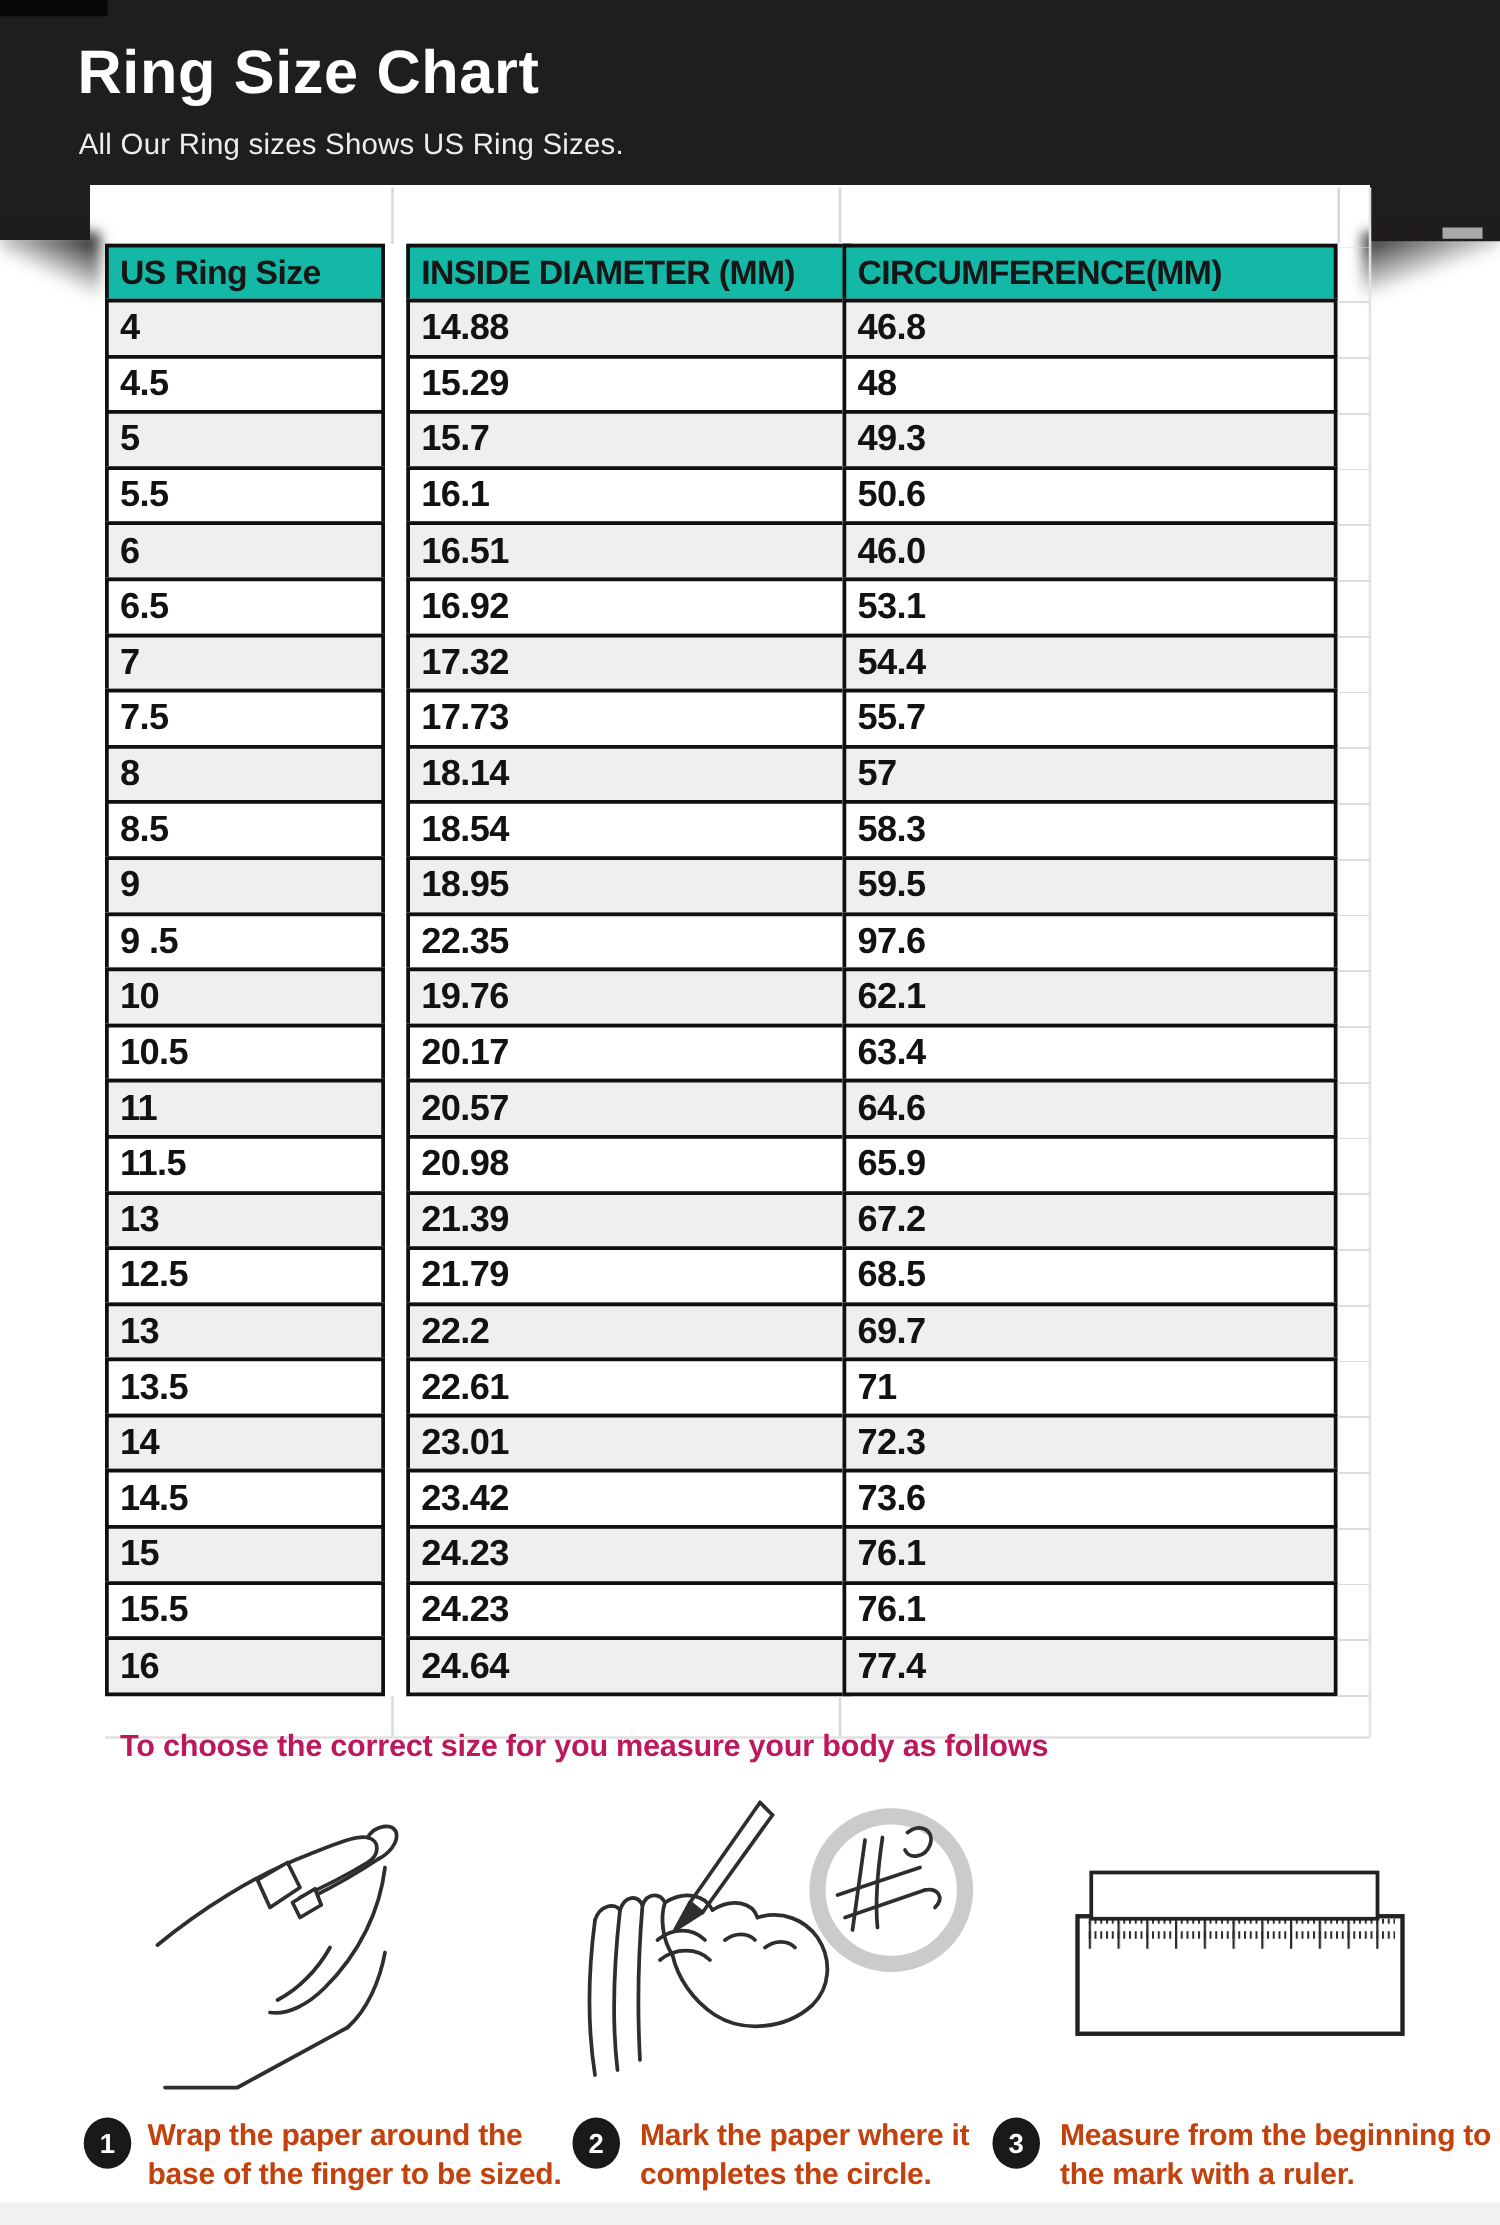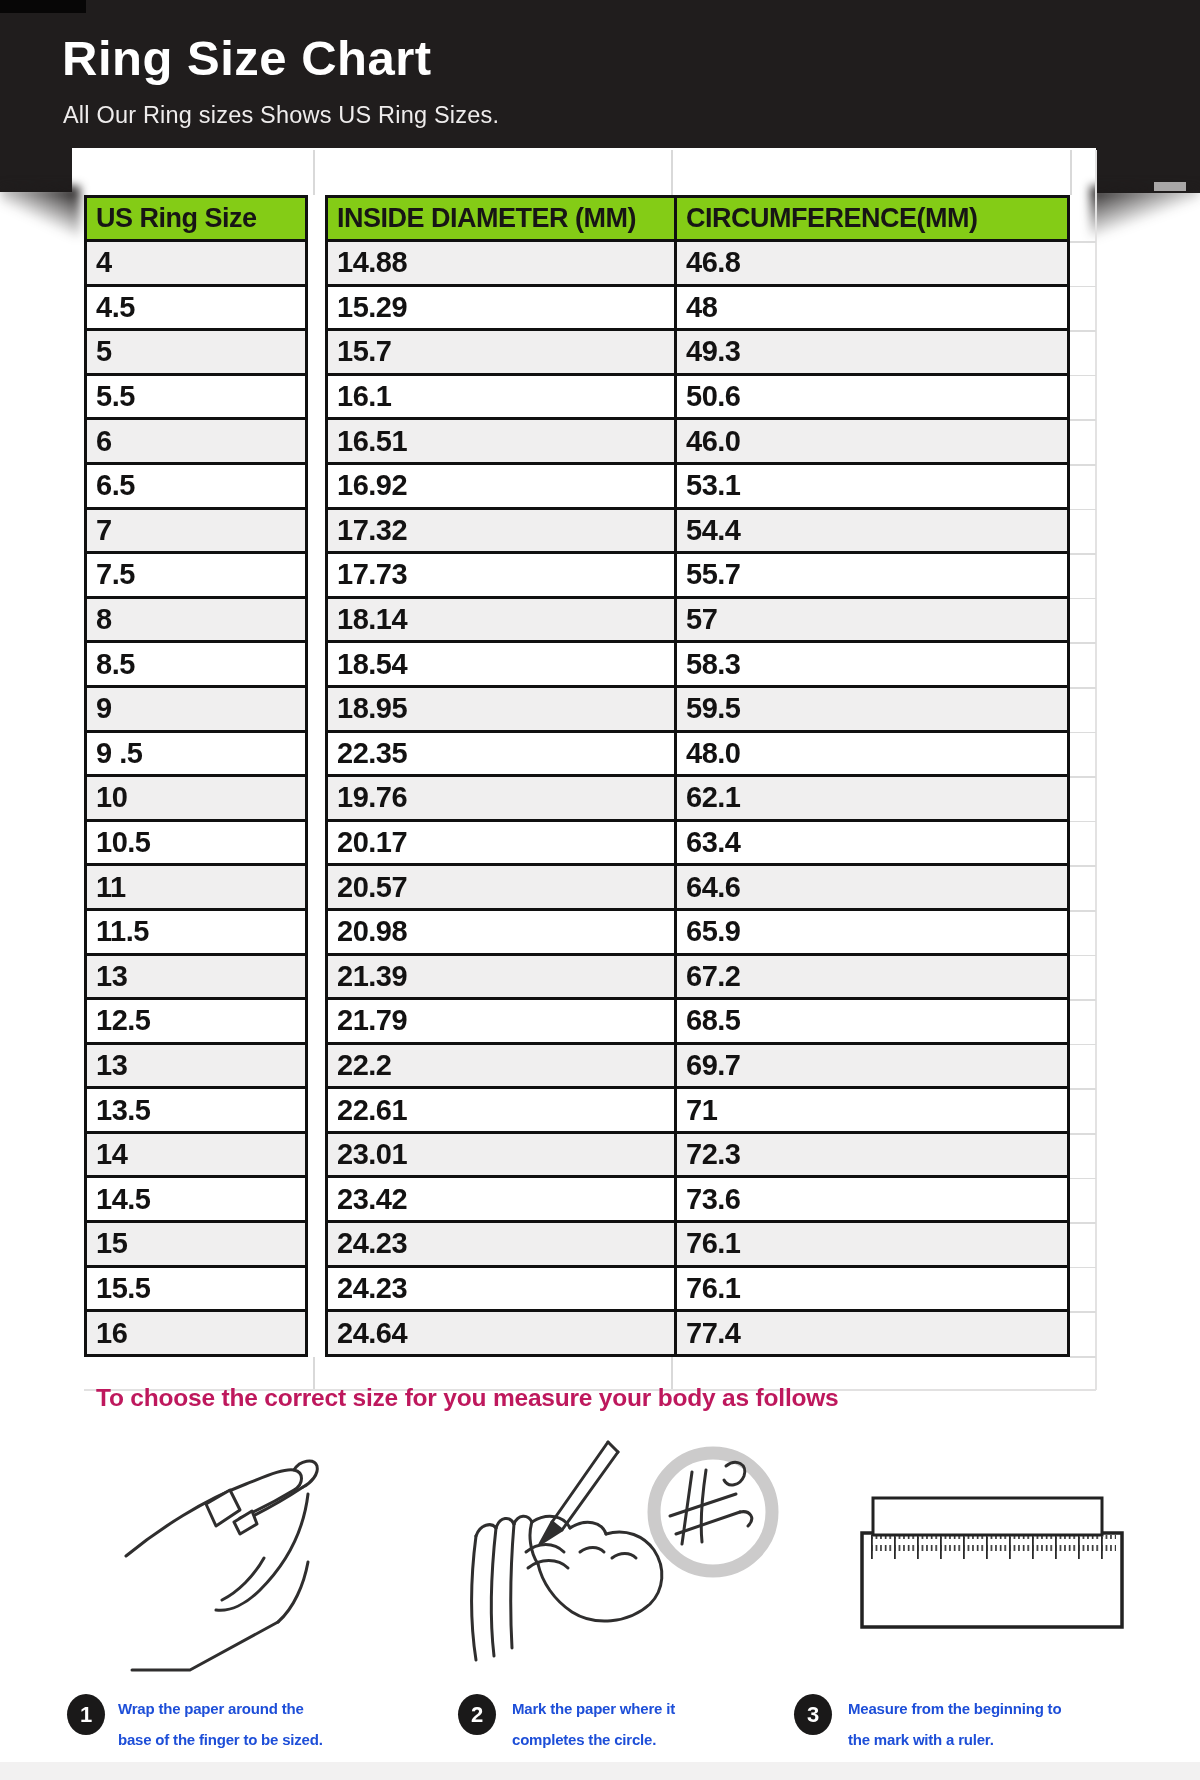--- a/index.html
+++ b/index.html
@@ -25,21 +25,21 @@
 
   
   .sheet{left:84px;top:195px;width:986px;height:1162px;}
   .col{position:absolute;top:0;}
   .col1{left:0;width:224px;}
   .col2{left:229px;width:356px;padding-left:12px;}
   .col3{left:590px;width:396px;}
   .cell{box-sizing:border-box;height:47.6px;margin-top:-3px;border:3px solid #101010;
         display:flex;align-items:center;padding-left:9px;background:#ffffff;
         font-weight:bold;font-size:29px;color:#131212;letter-spacing:-0.5px;}
-  .cell.head{height:47px;margin-top:0;background:#84cc16;font-size:27px;color:#171515;}
+  .cell.head{height:47px;margin-top:0;background:#14b8a6;font-size:27px;color:#171515;}
   .cell.odd{background:#f0efef;}
 
   
   .vline{width:2px;background:#d9d9d9;}
   .v-a{left:313px;top:150px;height:45px;}
   .v-b{left:671px;top:150px;height:45px;}
   .v-c{left:1070px;top:150px;height:45px;}
   .v-d{left:313px;top:1357px;height:32px;}
   .v-e{left:671px;top:1357px;height:32px;}
   .v-tall{left:1095px;top:150px;height:1240px;width:2px;background:#e3e2e2;}
@@ -47,21 +47,21 @@
         background:repeating-linear-gradient(to bottom,transparent 0,transparent 43.1px,#dcdcdc 43.1px,#dcdcdc 44.6px);}
   .h-bottom{left:84px;top:1389px;width:1012px;height:2px;background:#e2e1e1;}
 
   
   .intro{left:96px;top:1384px;font-size:24.5px;font-weight:bold;color:#be185d;letter-spacing:-0.2px;}
 
   .illus{stroke:#2f2e2e;fill:none;stroke-width:3;stroke-linecap:round;stroke-linejoin:round;}
   .step-circle{width:38px;height:41px;border-radius:50%;background:#1a1919;color:#ffffff;
         display:flex;align-items:center;justify-content:center;
         font-size:22px;font-weight:bold;}
-  .step-text{font-size:15px;font-weight:bold;color:#1d4ed8;line-height:31px;
+  .step-text{font-size:24px;font-weight:bold;color:#c2410c;line-height:31px;
         white-space:pre-line;letter-spacing:-0.2px;}
   .c1{left:67px;top:1694px;} .t1{left:118px;top:1693px;width:350px;}
   .c2{left:458px;top:1694px;} .t2{left:512px;top:1693px;width:292px;}
   .c3{left:794px;top:1694px;} .t3{left:848px;top:1693px;width:352px;}
 
   .bottom-strip{left:0;top:1762px;width:1200px;height:18px;background:#f2f1f1;}
 </style>
 </head>
 <body>
 
@@ -140,21 +140,21 @@
         <div class="cell">48</div>
         <div class="cell odd">49.3</div>
         <div class="cell">50.6</div>
         <div class="cell odd">46.0</div>
         <div class="cell">53.1</div>
         <div class="cell odd">54.4</div>
         <div class="cell">55.7</div>
         <div class="cell odd">57</div>
         <div class="cell">58.3</div>
         <div class="cell odd">59.5</div>
-        <div class="cell">48.0</div>
+        <div class="cell">97.6</div>
         <div class="cell odd">62.1</div>
         <div class="cell">63.4</div>
         <div class="cell odd">64.6</div>
         <div class="cell">65.9</div>
         <div class="cell odd">67.2</div>
         <div class="cell">68.5</div>
         <div class="cell odd">69.7</div>
         <div class="cell">71</div>
         <div class="cell odd">72.3</div>
         <div class="cell">73.6</div>

